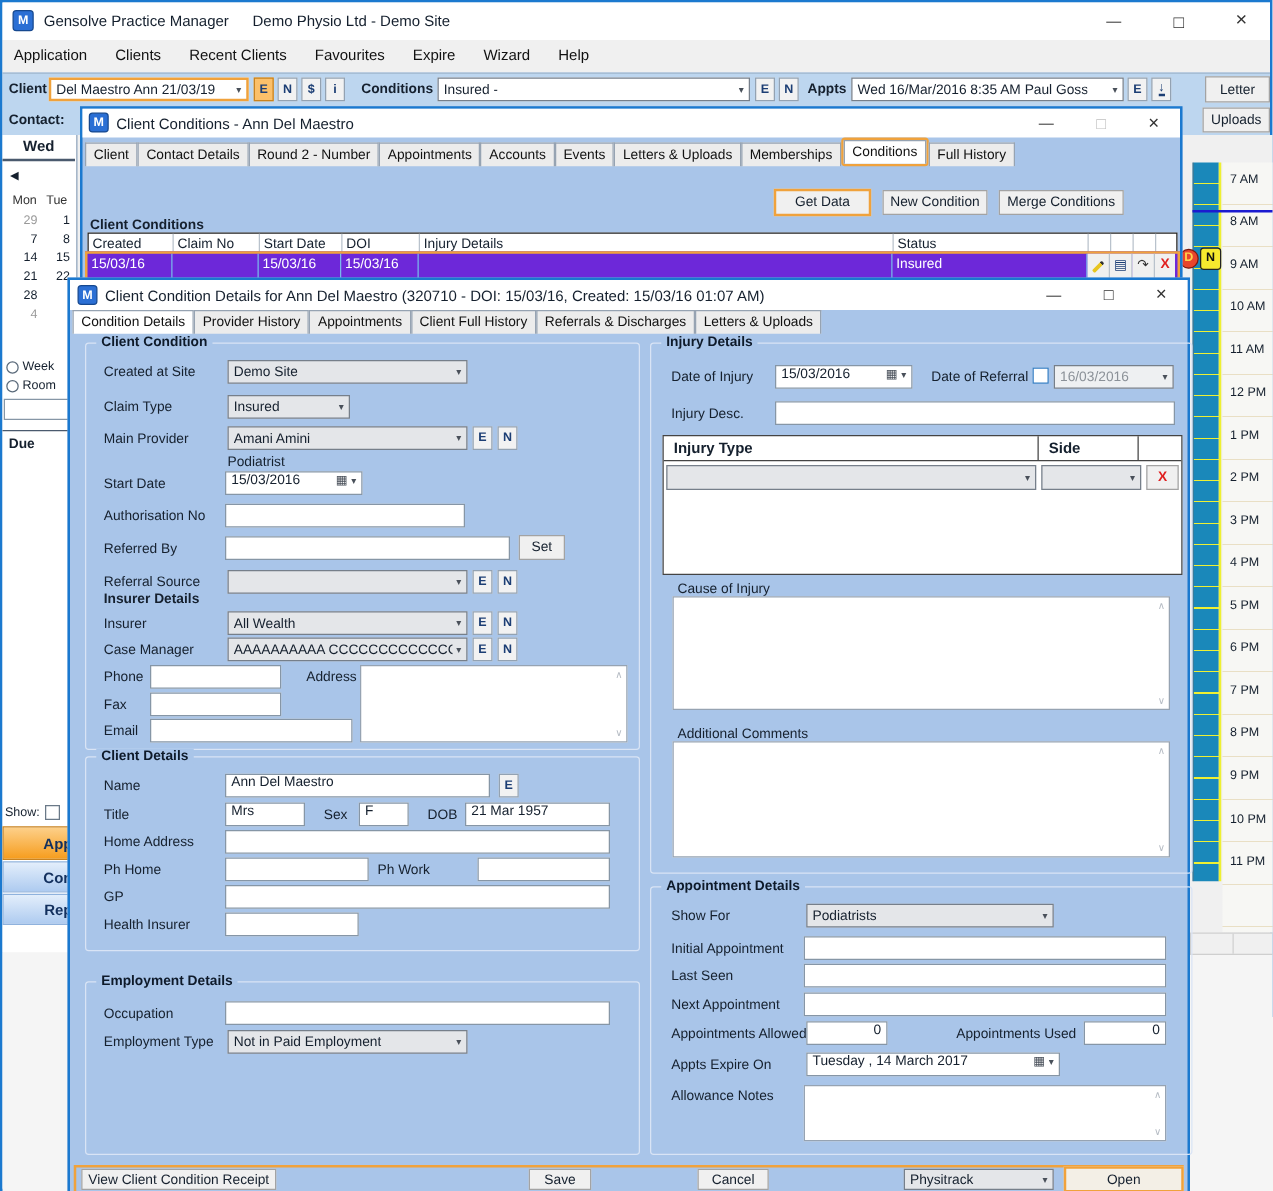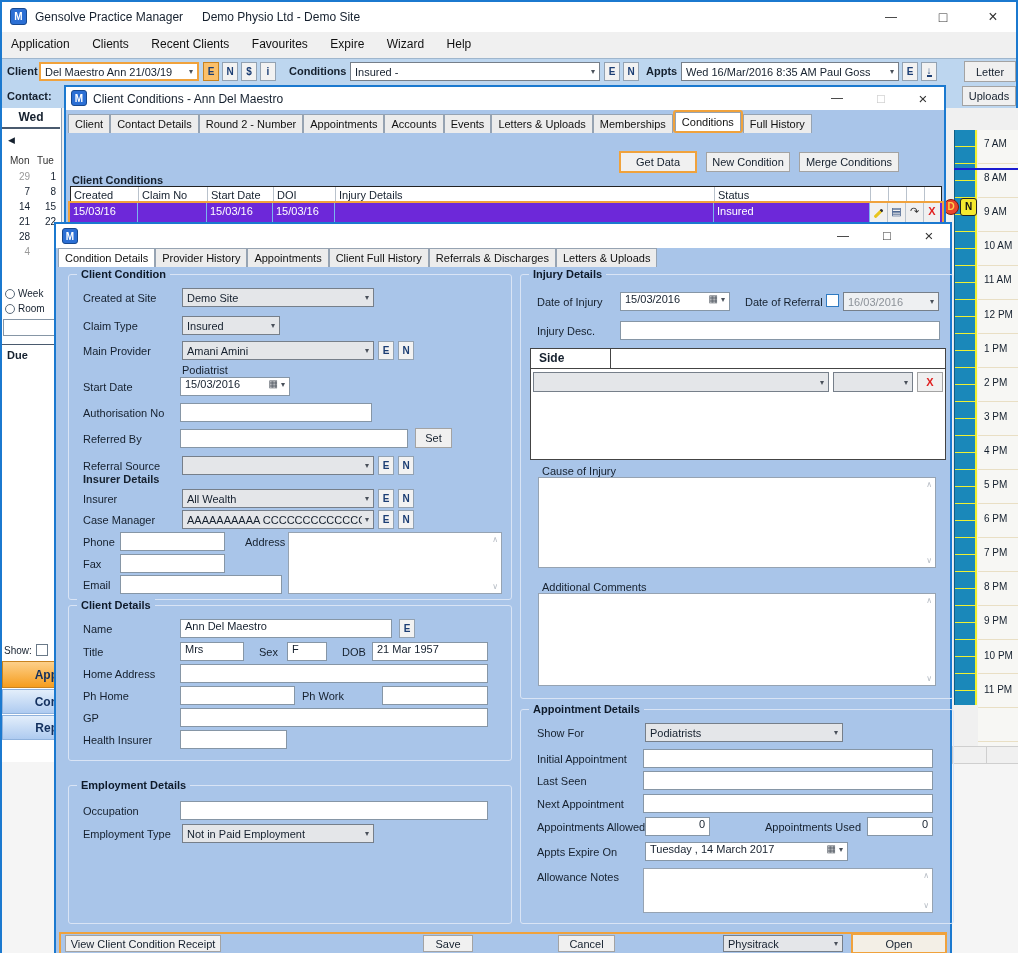--- a/index.html
+++ b/index.html
@@ -206,20 +206,21 @@
         </span>
       <span class="cell" style="width:18px;background:#f0f0f0;text-align:center;color:#1c3e74"><span>▤</span></span>
       <span class="cell" style="width:18px;background:#f0f0f0;text-align:center;color:#333"><span>↷</span></span>
       <span class="cell" style="width:16px;background:#f0f0f0;text-align:center;color:#e02020;font-weight:bold;border-right:none"><span>X</span></span>
     </div>
   </div>
 
   <div class="dlg" style="left:52px;top:220px;width:898px;height:733px;z-index:3">
     <div class="abs titlebar" style="left:0;top:0;width:894px;height:24px">
       <div class="abs logo" style="left:6px;top:4px;width:16px;height:16px">M</div>
+      <span class="abs" style="left:28px;top:6px;font-size:12px">Client Condition Details for Ann Del Maestro  (320710 - DOI: 15/03/16, Created: 15/03/16 01:07 AM)</span>
       <div class="abs wctl" style="left:766px;top:0;width:42px;height:23px">—</div>
       <div class="abs wctl" style="left:810px;top:0;width:42px;height:23px;font-size:13px">□</div>
       <div class="abs wctl" style="left:854px;top:0;width:38px;height:23px;font-size:15px">×</div>
     </div>
     <div class="abs" style="left:2px;top:24px;display:flex;align-items:flex-end">
       <span class="tab active">Condition Details</span>
       <span class="tab">Provider History</span>
       <span class="tab">Appointments</span>
       <span class="tab">Client Full History</span>
       <span class="tab">Referrals &amp; Discharges</span>
@@ -335,20 +336,21 @@
       <span class="abs lb" style="left:224px;top:21px">Date of Referral</span>
       <div class="abs chk" style="left:305px;top:19px;width:13px;height:13px;border-color:#2f7ac2"></div>
       <div class="abs combo" style="left:322px;top:17px;width:96px;height:19px;background:#eef0f2">
           <span class="val" style="color:#8b9198">16/03/2016</span>
           <span class="chev">▾</span>
         </div>
       <span class="abs lb" style="left:16px;top:50px">Injury Desc.</span>
       <div class="abs fld" style="left:99px;top:46px;width:320px;height:19px"></div>
       <div class="abs" style="left:9px;top:73px;width:416px;height:112px;background:#fff;border:1px solid #444">
         <div class="abs" style="left:0;top:0;width:414px;height:20px;border-bottom:1px solid #444;display:flex">
+          <span class="b" style="font-size:12px;padding:2px 8px;width:300px;border-right:1px solid #444">Injury Type</span>
           <span class="b" style="font-size:12px;padding:2px 8px;width:80px;border-right:1px solid #444">Side</span>
         </div>
         <div class="abs combo" style="left:2px;top:23px;width:296px;height:20px">
             <span class="val"></span>
             <span class="chev">▾</span>
           </div>
         <div class="abs combo" style="left:302px;top:23px;width:80px;height:20px">
             <span class="val"></span>
             <span class="chev">▾</span>
           </div>

